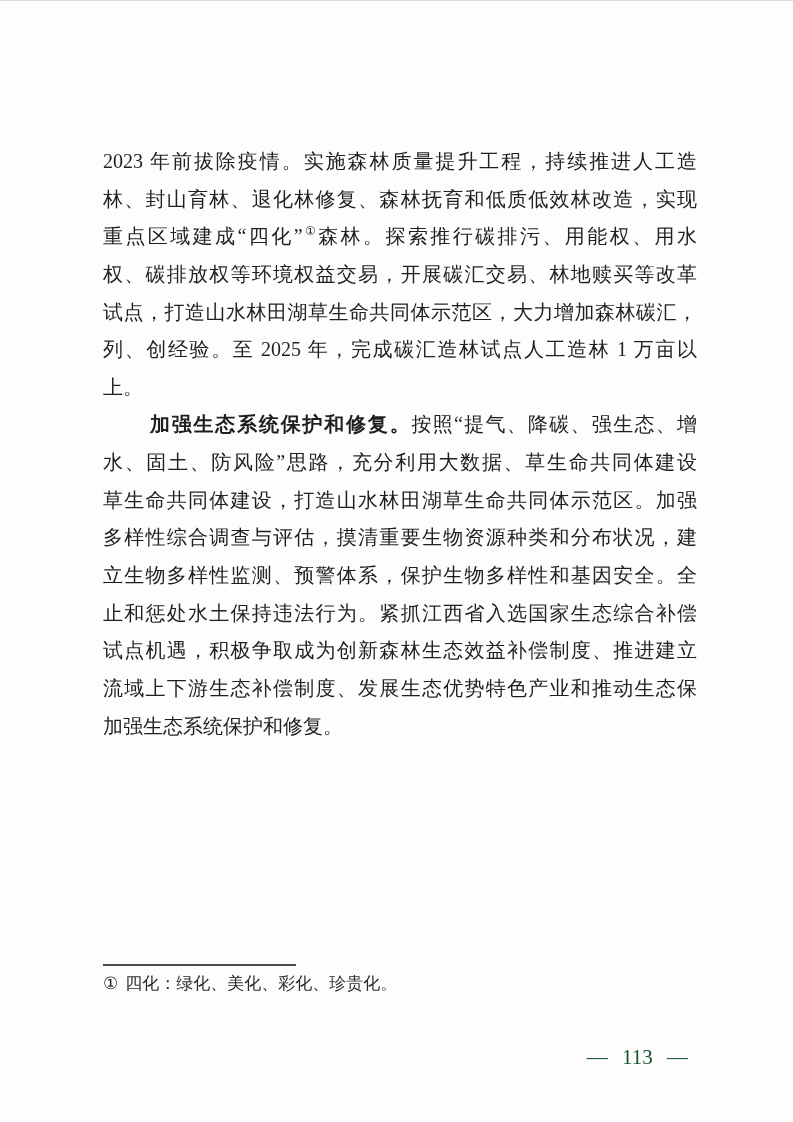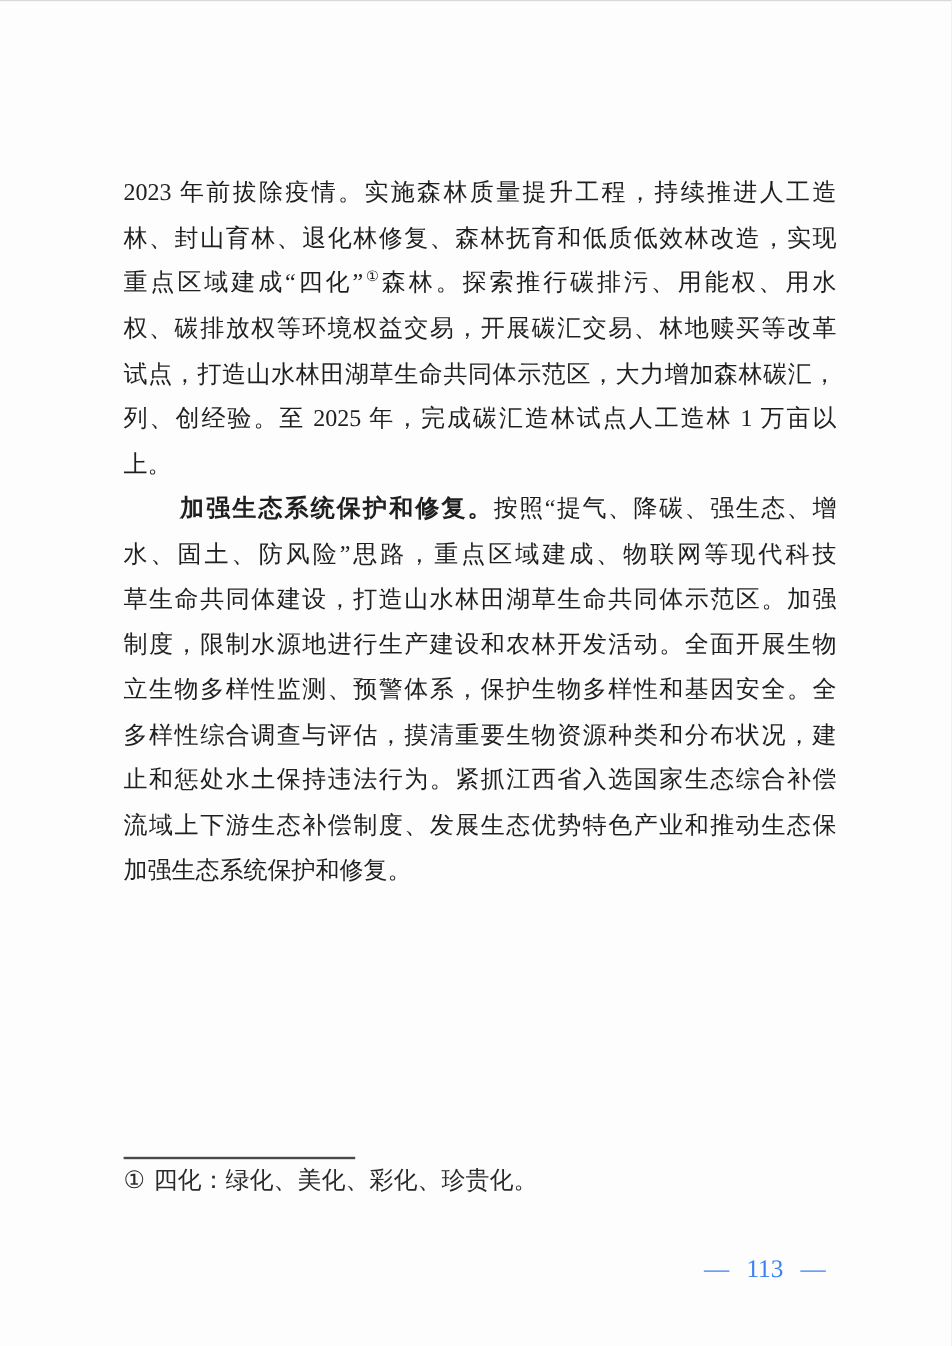--- a/index.html
+++ b/index.html
@@ -50,32 +50,32 @@
     top: 963px;
     width: 193px;
     height: 1.5px;
     background: #4a4a4a;
   }
   .footnote {
     position: absolute;
     left: 103px;
     top: 971px;
     width: 594px;
-    font-size: 20px;
+    font-size: 17px;
     line-height: 24px;
     color: #2a2a2a;
   }
   .footnote .marker { margin-right: 7px; }
   .page-number {
     position: absolute;
     top: 1044px;
     right: 105px;
     font-size: 21px;
     word-spacing: 9px;
-    color: #3b82f6;
+    color: #14532d;
   }
 </style>
 </head>
 <body>
 
 <div class="page">
 
   <main class="text-block">
 
     <section>
@@ -83,26 +83,26 @@
       <div class="line">林、封山育林、退化林修复、森林抚育和低质低效林改造，实现</div>
       <div class="line"><span>重点区域建成“四化”</span><sup class="fnref">①</sup><span>森林。探索推行碳排污、用能权、用水</span></div>
       <div class="line">权、碳排放权等环境权益交易，开展碳汇交易、林地赎买等改革</div>
       <div class="line">试点，打造山水林田湖草生命共同体示范区，大力增加森林碳汇，</div>
       <div class="line">列、创经验。至 2025 年，完成碳汇造林试点人工造林 1 万亩以</div>
       <div class="line last">上。</div>
     </section>
 
     <section>
       <div class="line indent"><span class="lead">加强生态系统保护和修复。</span><span>按照“提气、降碳、强生态、增</span></div>
-      <div class="line">水、固土、防风险”思路，重点区域建成、物联网等现代科技</div>
+      <div class="line">水、固土、防风险”思路，充分利用大数据、草生命共同体建设</div>
       <div class="line">草生命共同体建设，打造山水林田湖草生命共同体示范区。加强</div>
-      <div class="line">制度，限制水源地进行生产建设和农林开发活动。全面开展生物</div>
+      <div class="line">多样性综合调查与评估，摸清重要生物资源种类和分布状况，建</div>
       <div class="line">立生物多样性监测、预警体系，保护生物多样性和基因安全。全</div>
-      <div class="line">多样性综合调查与评估，摸清重要生物资源种类和分布状况，建</div>
       <div class="line">止和惩处水土保持违法行为。紧抓江西省入选国家生态综合补偿</div>
+      <div class="line">试点机遇，积极争取成为创新森林生态效益补偿制度、推进建立</div>
       <div class="line">流域上下游生态补偿制度、发展生态优势特色产业和推动生态保</div>
       <div class="line last">加强生态系统保护和修复。</div>
     </section>
 
   </main>
 
   <div class="footnote-rule"></div>
 
   <div class="footnote"><span class="marker">①</span><span>四化：绿化、美化、彩化、珍贵化。</span></div>
 

